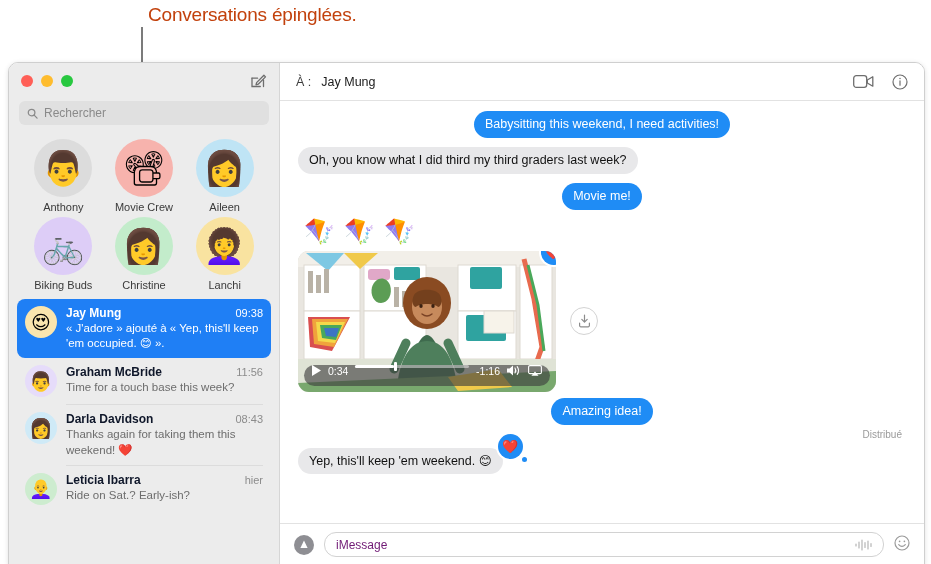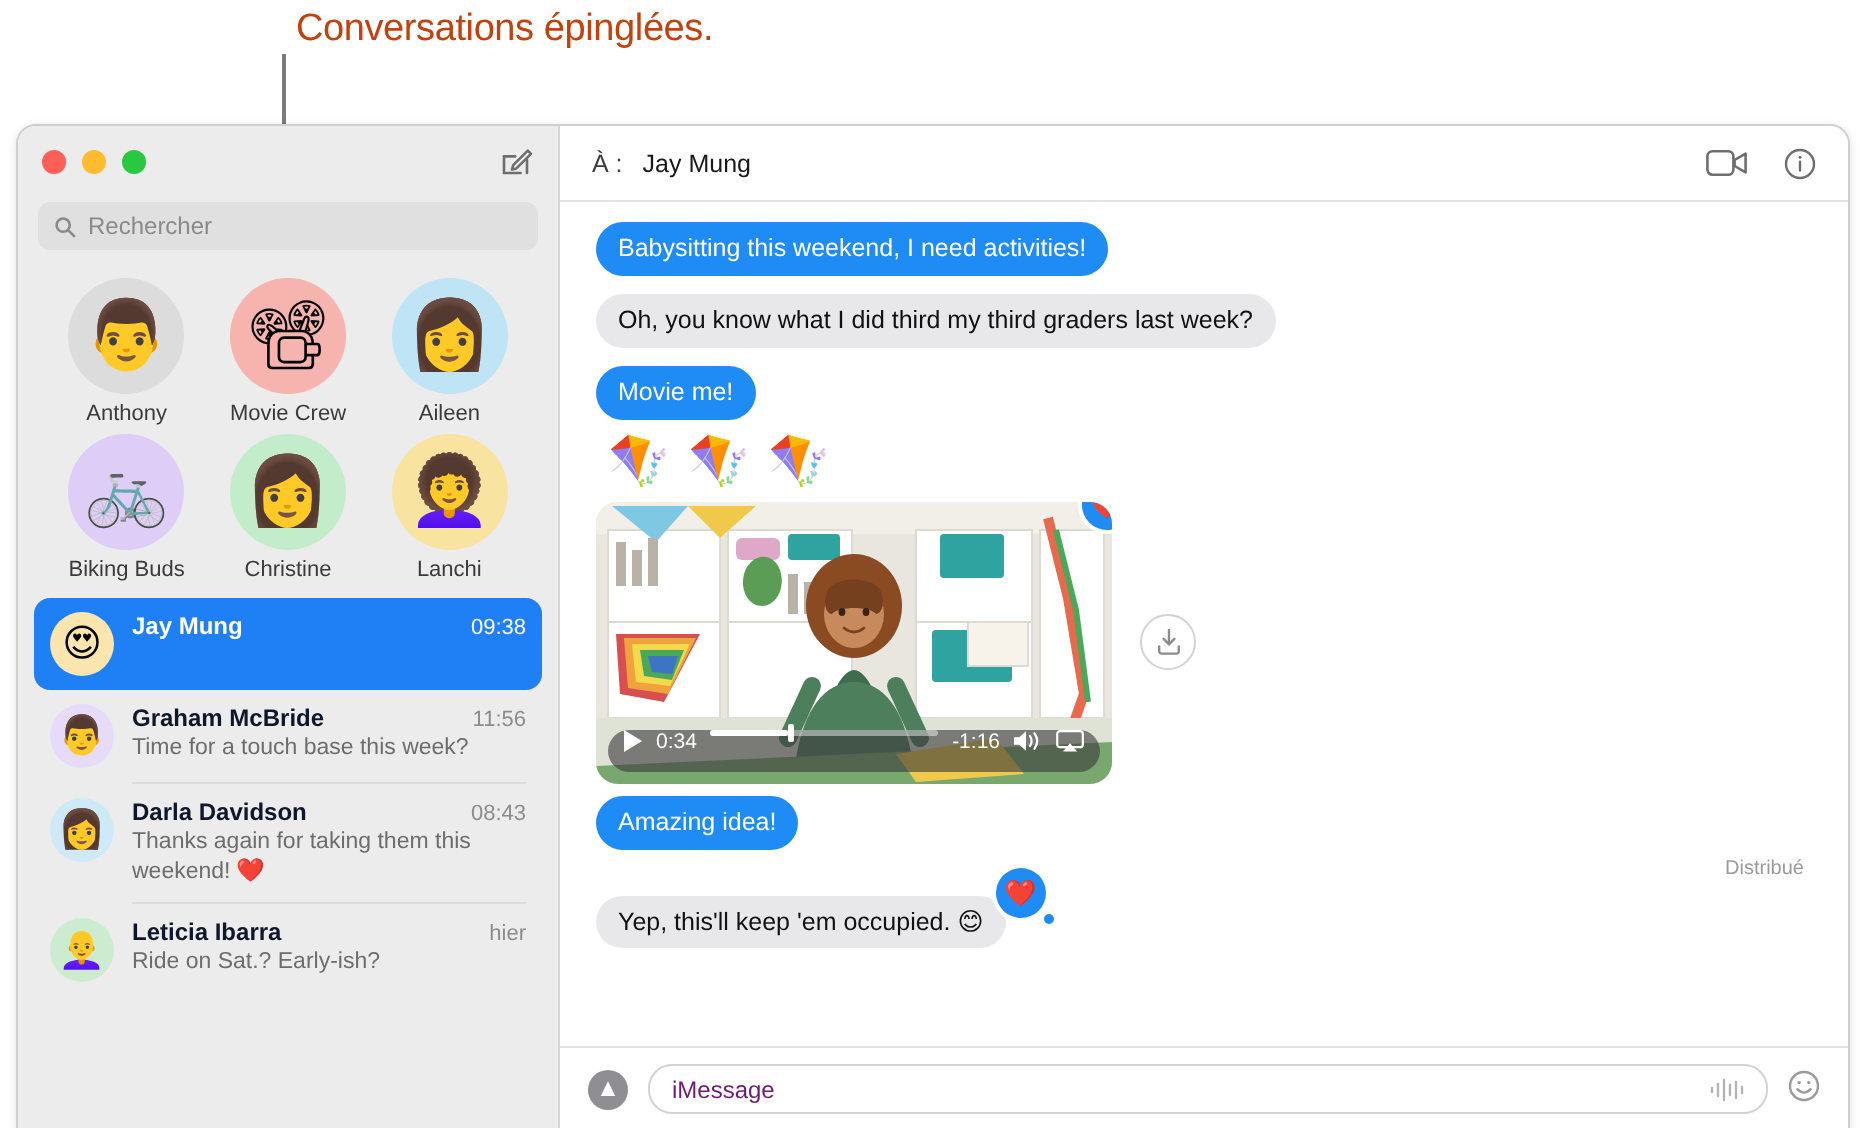--- a/index.html
+++ b/index.html
@@ -90,21 +90,21 @@
     display:flex;align-items:center;padding:0 16px;gap:10px;
   }
   #thread-to-label{font-size:12.5px;color:#3c3c3c;}
   #thread-recipient{font-size:12.5px;color:#1a1a1a;}
   #header-actions{margin-left:auto;display:flex;align-items:center;gap:18px;}
   .hdr-icon{cursor:pointer;display:flex;align-items:center;}
 
   #thread-body{flex:1;position:relative;overflow:hidden;padding:10px 18px 0 18px;}
 
   .msg-row{display:flex;margin-bottom:9px;}
-  .msg-row.out{justify-content:flex-start;}
+  .msg-row.out{justify-content:center;}
   .msg-row.in{justify-content:flex-start;}
   .bubble{
     max-width:72%;padding:5px 11px;border-radius:15px;font-size:12.5px;line-height:1.35;
     position:relative;word-wrap:break-word;
   }
   .bubble.out{background:#1f8cf5;color:#fff;}
   .bubble.in{background:#e8e8ea;color:#111;}
   .bubble.out::after{
     content:"";position:absolute;right:-4px;bottom:0;width:12px;height:13px;
     background:#1f8cf5;border-bottom-left-radius:14px;z-index:-1;
@@ -224,20 +224,21 @@
       </div>
 
     <div id="conversation-list">
         <div class="conv-row selected">
           <div class="conv-avatar" style="background:#fae5ae">😍</div>
           <div class="conv-body">
             <div class="conv-top">
               <span class="conv-name">Jay Mung</span>
               <span class="conv-time">09:38</span>
             </div>
+            <div class="conv-preview">« J'adore » ajouté à « Yep, this'll keep 'em occupied. 😊 ».</div>
           </div>
         </div>
         <div class="conv-row">
           <div class="conv-avatar" style="background:#e6dcfa">👨</div>
           <div class="conv-body">
             <div class="conv-top">
               <span class="conv-name">Graham McBride</span>
               <span class="conv-time">11:56</span>
             </div>
             <div class="conv-preview">Time for a touch base this week?</div>
@@ -387,21 +388,21 @@
 
       <div id="messages-bottom">
           <div class="msg-row out">
             <div class="bubble out">Amazing idea!</div>
           </div>
         </div>
 
       <div id="delivered-label">Distribué</div>
 
       <div class="msg-row in" style="position:relative;">
-        <div class="bubble in">Yep, this'll keep 'em occupied. 😊</div>
+        <div class="bubble in">Yep, this'll keep 'em weekend. 😊</div>
         <span class="tapback" style="left:200px;top:-14px;">❤️</span>
       </div>
     </div>
 
     <div id="composer">
       <span id="apps-button">
         <svg width="12" height="12" viewBox="0 0 12 12">
             <path d="M6 1.6 9.6 9H2.4z" fill="#fff"></path>
           </svg>
       </span>

